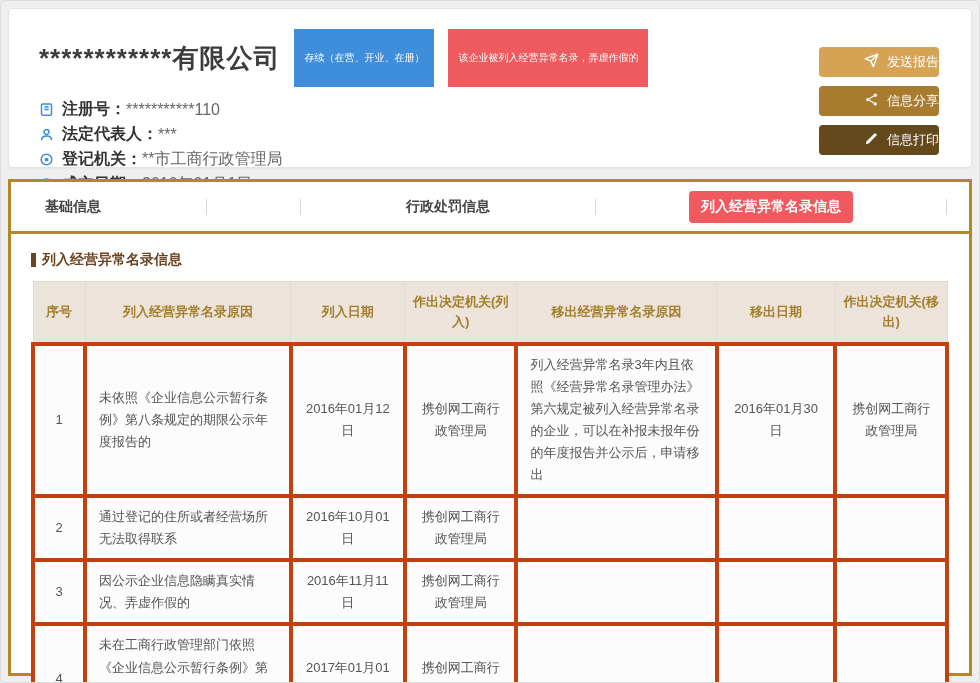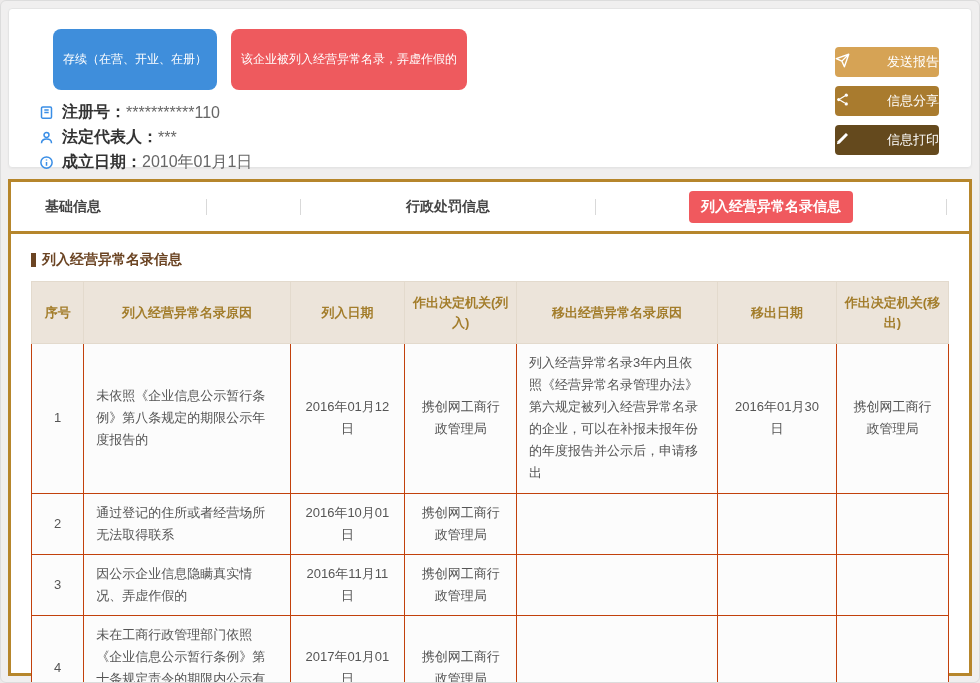--- a/index.html
+++ b/index.html
@@ -18,32 +18,32 @@
   }
   
   .header-card {
     position:absolute; left:7px; top:7px; right:7px; height:160px;
     background:#fff; border:1px solid #e4e4e4; border-radius:4px;
     box-shadow:0 1px 2px rgba(0,0,0,.04);
     padding:20px 30px;
   }
   .title-row { display:flex; align-items:center; }
   .company-name { font-size:26px; font-weight:bold; color:#3c3c3c; letter-spacing:1px; }
-  .badge { font-size:12px; color:#fff; padding:22px 10px; border-radius:8px; margin-left:14px; white-space:nowrap; }
+  .badge { font-size:10px; color:#fff; padding:22px 10px; border-radius:0; margin-left:14px; white-space:nowrap; }
   .badge-blue { background:#3f8edb; }
   .badge-red  { background:#ee5a5e; cursor:pointer; }
   .detail-list { margin-top:10px; }
   .detail-row { display:flex; align-items:center; height:25px; font-size:16px; }
   .detail-row .d-icon { width:15px; height:15px; margin-right:8px; flex:0 0 auto; }
   .detail-label { font-weight:bold; color:#333; }
   .detail-value { color:#666; }
   .actions { position:absolute; right:32px; top:38px; display:flex; flex-direction:column; gap:9px; }
   .action-btn {
-    width:104px; height:30px; border:none; border-radius:4px;
-    color:#fff; font-size:13px; display:flex; align-items:center; justify-content:space-between;
+    width:120px; height:30px; border:none; border-radius:4px;
+    color:#fff; font-size:13px; display:flex; align-items:center; justify-content:flex-end;
     gap:8px; cursor:pointer; font-family:inherit;
   }
   .action-btn svg { width:15px; height:15px; }
   
   .main-panel {
     position:absolute; left:7px; top:178px; right:7px; bottom:6px;
     background:#fff; border:3px solid #b6862c;
   }
   .tab-bar {
     height:52px; display:flex; align-items:center; justify-content:space-between;
@@ -56,36 +56,37 @@
   .section-title { display:flex; align-items:center; margin:2px 0 12px 0; }
   .section-marker { width:5px; height:14px; background:#6b4423; margin-right:6px; }
   .section-label { font-size:14px; font-weight:bold; color:#6b4423; }
   
   table { width:100%; border-collapse:collapse; table-layout:fixed; }
   th {
     background:#ece4da; color:#a37d2b; font-size:13px; font-weight:bold;
     padding:10px 6px; height:62px; border:1px solid #e3dacd; text-align:center; line-height:1.5;
   }
   td {
-    font-size:13px; color:#555; border:1px solid #c2410c; background:#fcfcfc;
+    font-size:13px; color:#555; border:4px solid #c2410c; background:#fcfcfc;
     padding:8px 12px; text-align:center; line-height:1.7; vertical-align:middle;
   }
   td.reason { text-align:left; }
   tr.r1 td { height:104px; }
   tr.r2 td { height:56px; }
   tr.r3 td { height:50px; }
   tr.r4 td { height:72px; }
 </style>
 </head>
 <body>
 
 <div class="page">
 
   <div class="header-card">
     <div class="title-row">
+      <span class="company-name">************有限公司</span>
       <span class="badge badge-blue">存续（在营、开业、在册）</span>
       <span class="badge badge-red">该企业被列入经营异常名录，弄虚作假的</span>
     </div>
 
     <div class="detail-list">
       <div class="detail-row">
         <span class="d-icon">
           <svg viewBox="0 0 24 24" width="15" height="15">
               <rect x="4" y="3" width="16" height="18" rx="2" fill="none" stroke="#3a8ee6" stroke-width="2.4"></rect>
               <path d="M8.5 8h7M8.5 12h7" stroke="#3a8ee6" stroke-width="2.2" fill="none"></path>
@@ -96,20 +97,30 @@
       </div>
       <div class="detail-row">
         <span class="d-icon">
           <svg viewBox="0 0 24 24" width="15" height="15">
               <circle cx="12" cy="8" r="4" fill="none" stroke="#3a8ee6" stroke-width="2.4"></circle>
               <path d="M4 21c0-4.5 4-6.5 8-6.5s8 2 8 6.5" fill="none" stroke="#3a8ee6" stroke-width="2.4"></path>
             </svg>
         </span>
         <span class="detail-label">法定代表人：</span>
         <span class="detail-value">***</span>
+      </div>
+      <div class="detail-row">
+        <span class="d-icon">
+          <svg viewBox="0 0 24 24" width="15" height="15">
+              <circle cx="12" cy="12" r="8.5" fill="none" stroke="#3a8ee6" stroke-width="2.4"></circle>
+              <circle cx="12" cy="12" r="3" fill="#3a8ee6"></circle>
+            </svg>
+        </span>
+        <span class="detail-label">登记机关：</span>
+        <span class="detail-value">**市工商行政管理局</span>
       </div>
       <div class="detail-row">
         <span class="d-icon">
           <svg viewBox="0 0 24 24" width="15" height="15">
               <circle cx="12" cy="12" r="9" fill="none" stroke="#3a8ee6" stroke-width="2.4"></circle>
               <path d="M12 7.2v1.6M12 11v6" stroke="#3a8ee6" stroke-width="2.4" fill="none"></path>
             </svg>
         </span>
         <span class="detail-label">成立日期：</span>
         <span class="detail-value">2010年01月1日</span>

